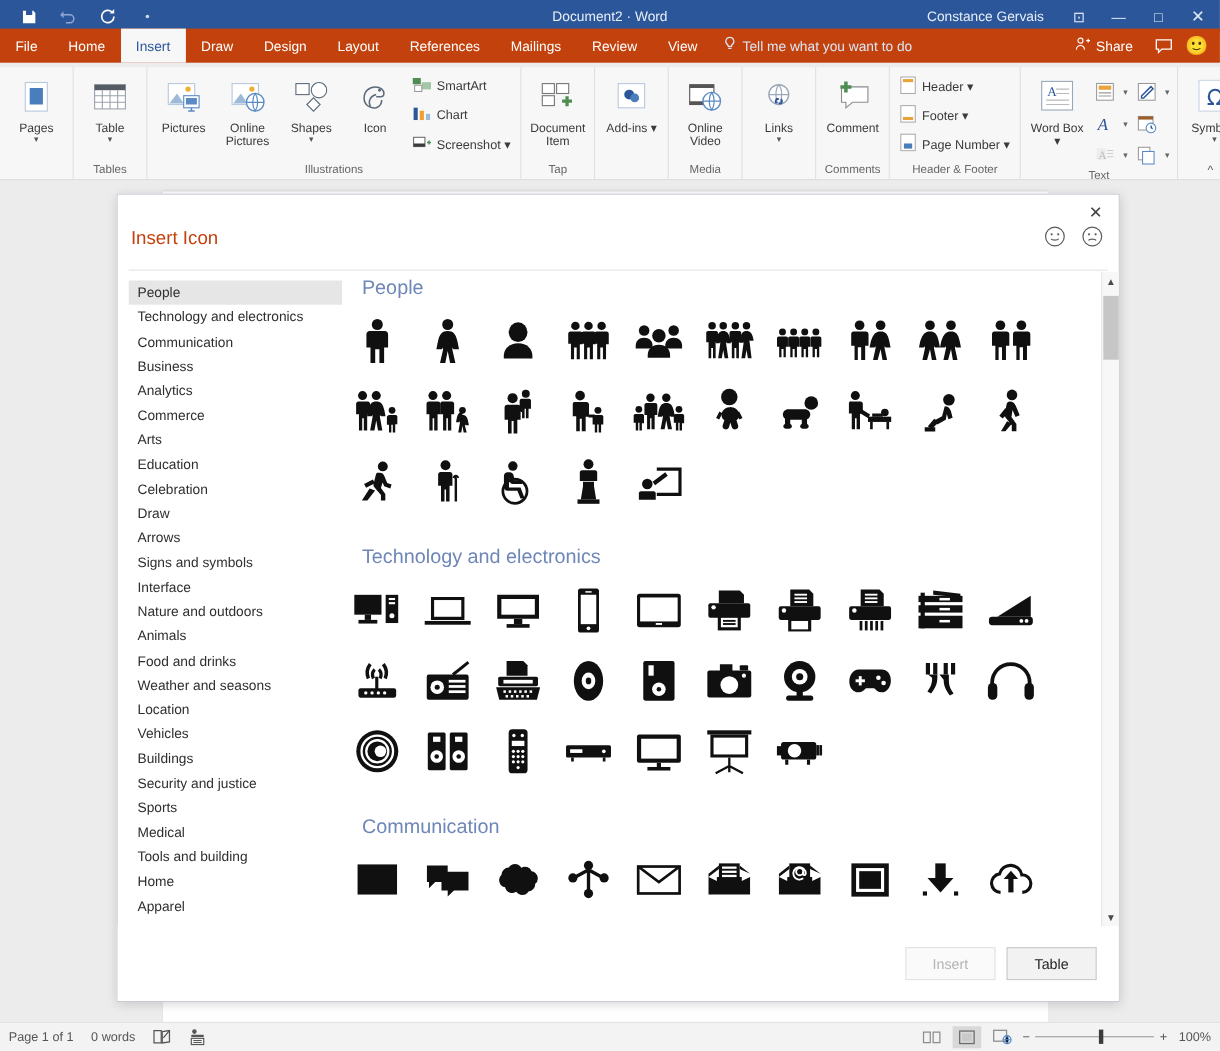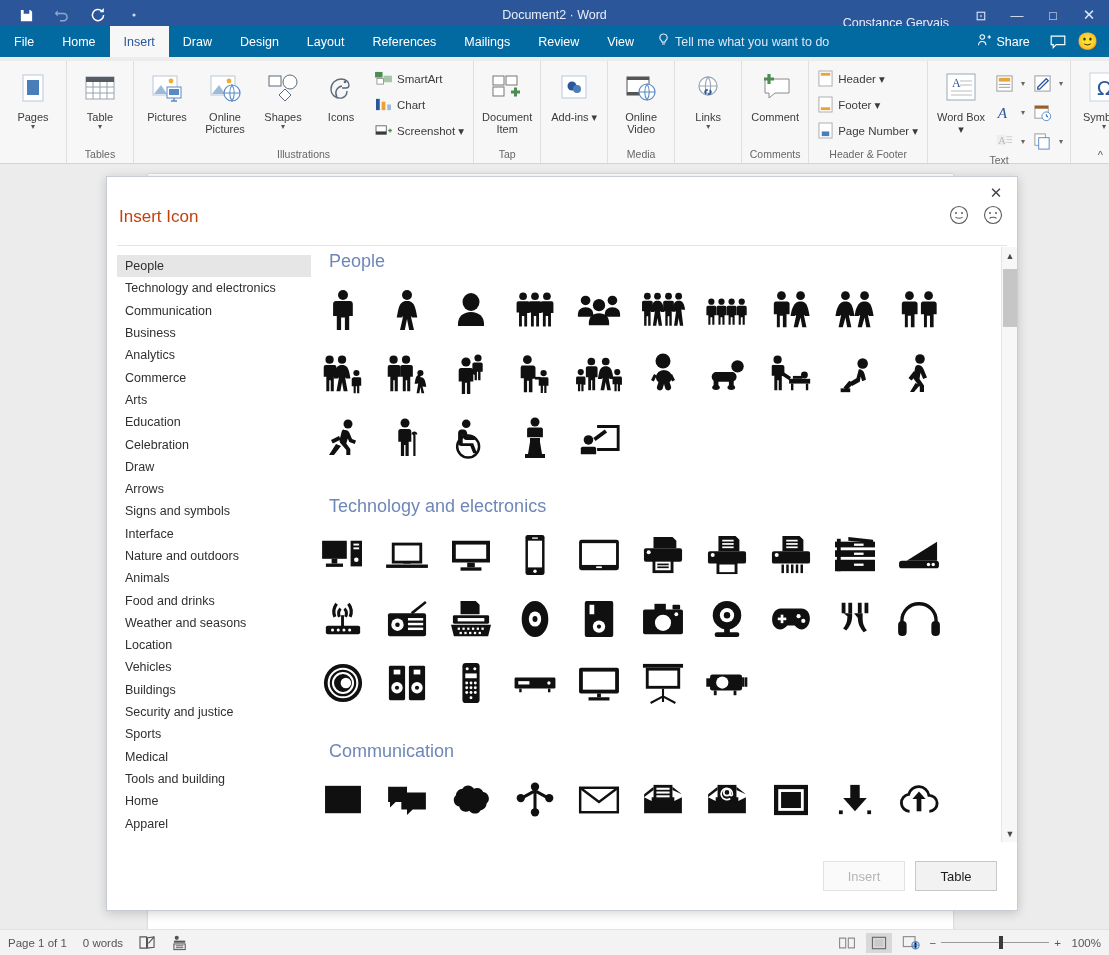--- a/index.html
+++ b/index.html
@@ -23,33 +23,33 @@
     color:#ffffff; font-size:15px; line-height:1;
   }
   .qat-btn.dim { color:#8fa8cf; }
   .qat-btn svg { display:block; }
   .title-center {
     position:absolute; left:0; right:0; top:0; height:30px;
     display:flex; align-items:center; justify-content:center;
     font-size:12.5px; color:#e8eef7; pointer-events:none;
   }
   .title-right {
-    margin-left:auto; display:flex; align-items:flex-end; height:30px; padding-right:2px;
+    margin-left:auto; display:flex; align-items:center; height:30px; padding-right:2px;
   }
   .user-name { font-size:12.5px; color:#e6edf8; margin-right:14px; white-space:nowrap; }
   .win-btn {
     width:36px; height:30px; display:flex; align-items:center; justify-content:center;
     color:#dfe8f5; font-size:13px;
   }
   .win-btn.close { font-size:15px; }
 
   
   .ribbon-tabs {
     position:absolute; left:0; top:26px; width:1109px; height:31px;
-    background:#0369a1; display:flex; align-items:flex-end;
+    background:#c2410c; display:flex; align-items:flex-end;
   }
   .tab {
     height:31px; padding:0 14px; display:flex; align-items:center;
     font-size:12.5px; color:#ffffff; white-space:nowrap;
   }
   .tab.active { background:#f7f7f7; color:#2b579a; }
   .tell-me {
     display:flex; align-items:center; gap:6px; height:31px; padding:0 10px;
     font-size:12.5px; color:#dce6f5; font-style:normal;
   }
@@ -353,21 +353,21 @@
       </div>
       <div class="bigbtn">
         <div class="glyph">
           <svg width="34" height="32" viewBox="0 0 34 32">
             <path fill="none" stroke="#5c6a7a" stroke-width="1.4" d="M7 16c0-6 5-10 10-10 5 0 8 3 8 6 0 2-1 3-3 3h-4"></path>
             <circle cx="21" cy="9" r="1.3" fill="#5c6a7a"></circle>
             <path fill="none" stroke="#5c6a7a" stroke-width="1.4" d="M7 16c0 6 5 10 11 9 3-1 5-4 5-7"></path>
             <path fill="none" stroke="#5c6a7a" stroke-width="1.4" d="M13 24c-3-5 0-10 5-11"></path>
           </svg>
         </div>
-        <div class="lbl">Icons</div>
+        <div class="lbl">Icon</div>
       </div>
       <div class="smallcol">
         <div class="smallbtn">
           <span>
             <svg width="17" height="15" viewBox="0 0 18 16">
                 <rect x="0" y="1" width="8" height="6" fill="#4e8c54"></rect>
                 <rect x="9" y="5" width="9" height="7" fill="#a4c7a8"></rect>
                 <rect x="2" y="8" width="7" height="6" fill="#fff" stroke="#999"></rect>
               </svg>
           </span>

